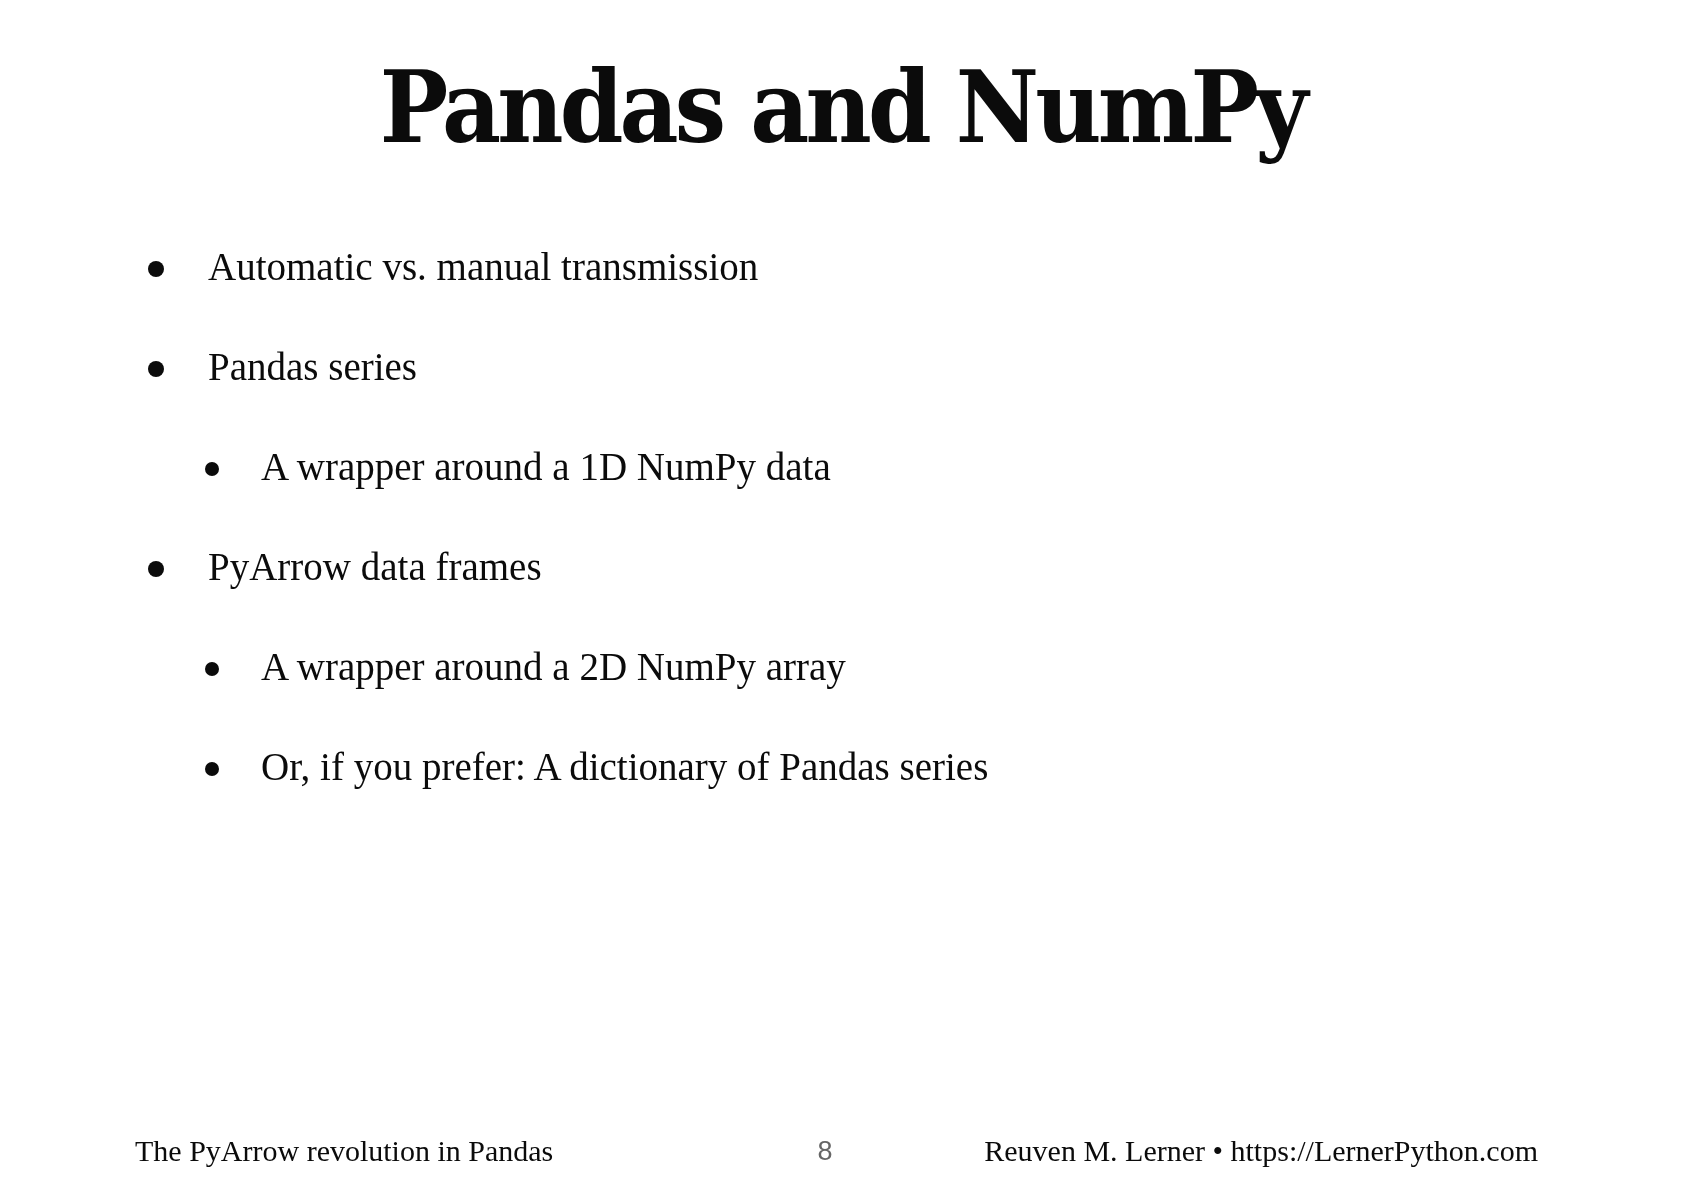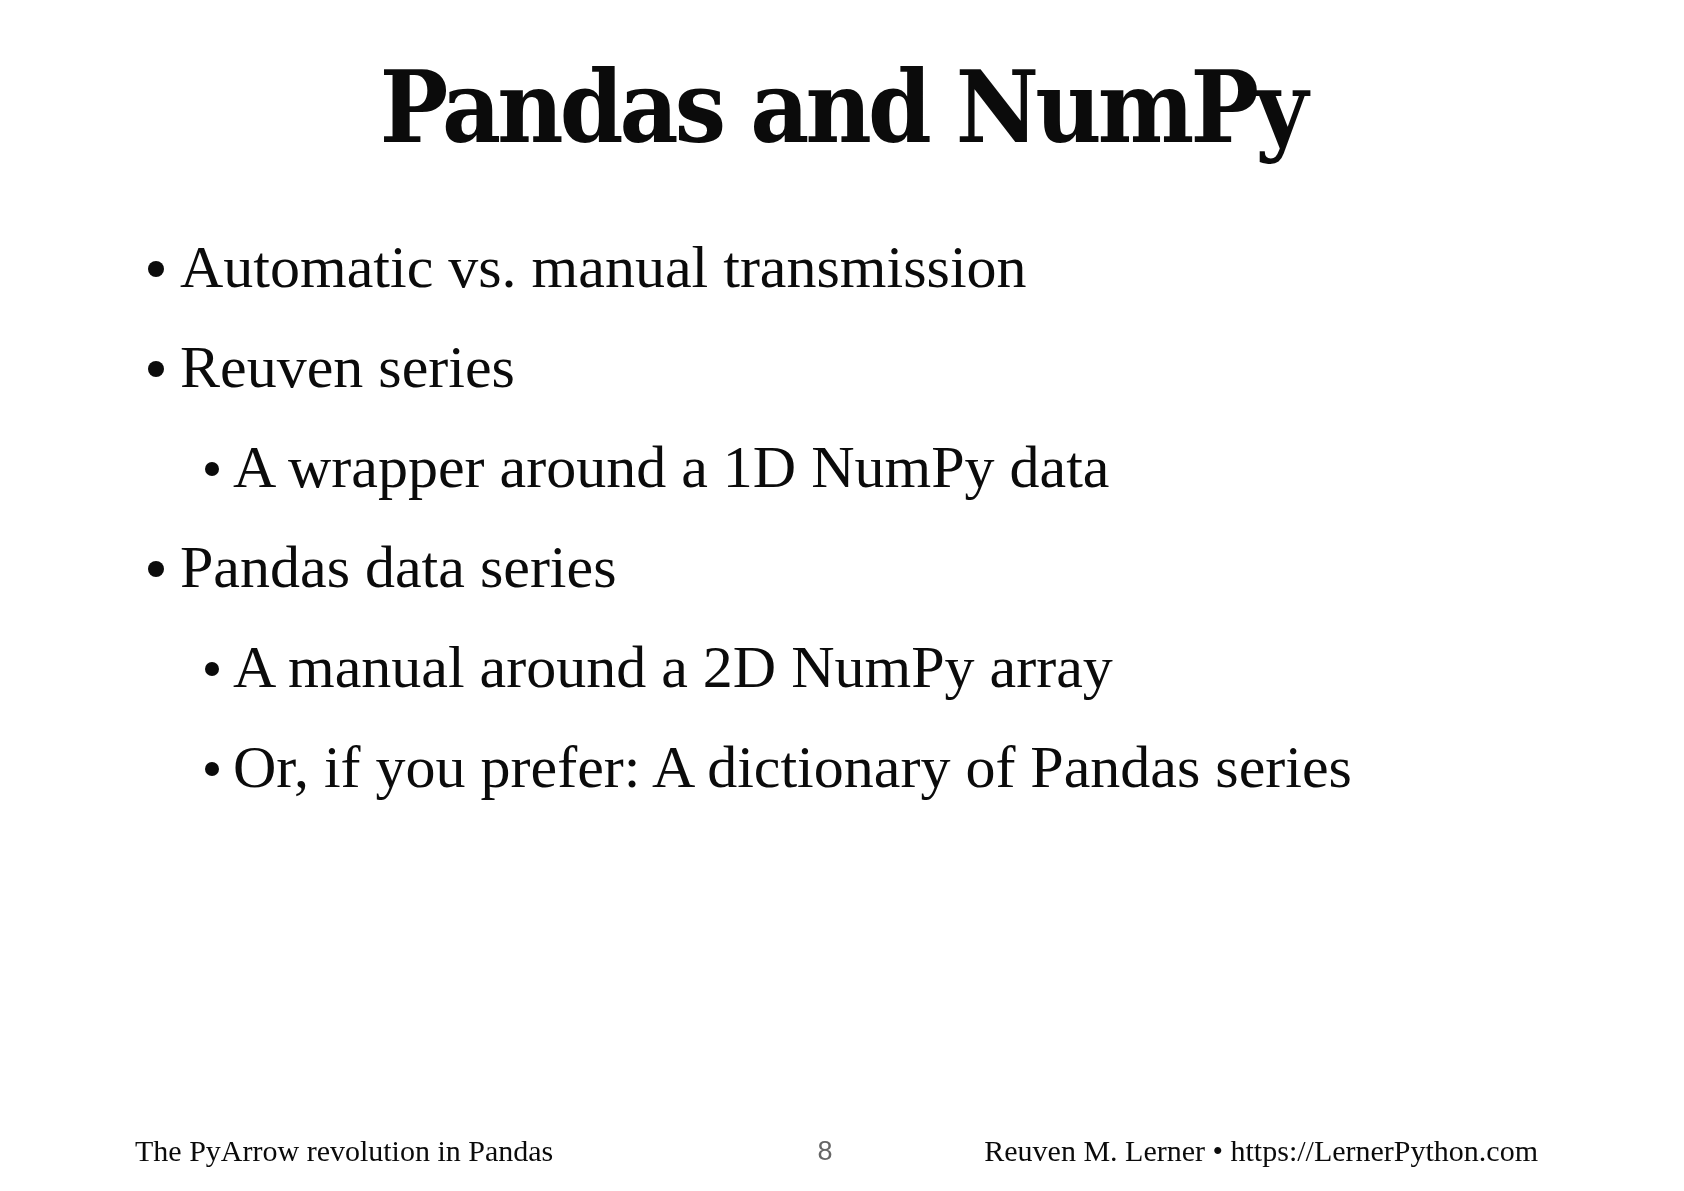--- a/index.html
+++ b/index.html
@@ -39,22 +39,23 @@
     top: 217px;
     left: 148px;
     right: 80px;
   }
 
   .bullet-row {
     display: flex;
     align-items: center;
     height: 100px;
     color: var(--text);
-    font-size: 60px;
+    font-size: 39px;
     line-height: 1.1;
+    gap: 28px;
   }
 
   .bullet-row.level2 {
     margin-left: 57px;
   }
 
   .dot {
     flex: 0 0 auto;
     width: 16px;
     height: 16px;
@@ -113,36 +114,36 @@
 
   <div class="bullets">
 
     <div class="bullet-row level1">
       <span class="dot"></span>
       <span>Automatic vs. manual transmission</span>
     </div>
 
     <div class="bullet-row level1">
       <span class="dot"></span>
-      <span>Reuven series</span>
+      <span>Pandas series</span>
     </div>
 
     <div class="bullet-row level2">
       <span class="dot"></span>
       <span>A wrapper around a 1D NumPy data</span>
     </div>
 
     <div class="bullet-row level1">
       <span class="dot"></span>
-      <span>Pandas data series</span>
+      <span>PyArrow data frames</span>
     </div>
 
     <div class="bullet-row level2">
       <span class="dot"></span>
-      <span>A manual around a 2D NumPy array</span>
+      <span>A wrapper around a 2D NumPy array</span>
     </div>
 
     <div class="bullet-row level2">
       <span class="dot"></span>
       <span>Or, if you prefer: A dictionary of Pandas series</span>
     </div>
 
   </div>
 
   <div class="footer">

